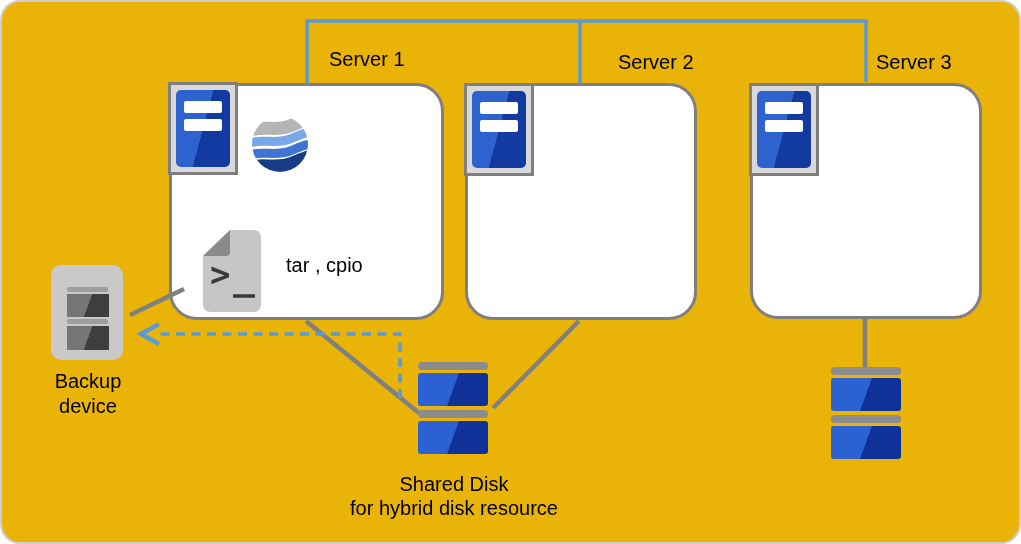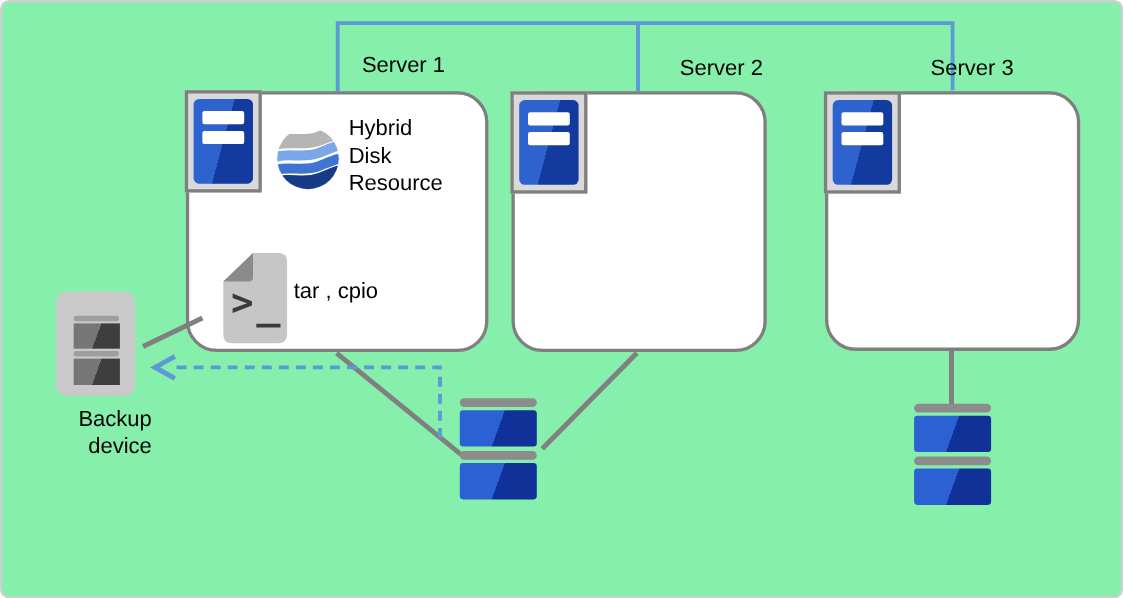--- a/index.html
+++ b/index.html
@@ -1,22 +1,22 @@
 <!DOCTYPE html>
 <html><head>
 <meta charset="utf-8">
 <style>
   html,body{margin:0;padding:0;background:#fff;}
   .canvas{
     position:relative;width:1021px;height:544px;box-sizing:border-box;
-    border:2px solid #CFCFCF;border-radius:8px;background:#86efac;overflow:hidden;
+    border:2px solid #CFCFCF;border-radius:20px;background:#eab308;overflow:hidden;
     font-family:"Liberation Sans",sans-serif;color:#000;
   }
   .lbl{position:absolute;font-size:20px;line-height:24px;white-space:pre-line;}
-  .lbl.center{text-align:right;}
+  .lbl.center{text-align:center;}
   
   .server-box{position:absolute;width:232px;height:237px;background:#fff;
     border:3px solid #7F7F7F;border-radius:28px;box-sizing:border-box;}
   
   .server-frame{position:absolute;width:70px;height:93px;background:#D9D9D9;
     border:3px solid #7F7F7F;box-sizing:border-box;}
   .server-chassis{position:absolute;left:5px;top:5px;width:54px;height:77px;border-radius:5px;
     background:linear-gradient(105deg,#2E63CF 50%,#123A9F 50%);}
   .server-slot{position:absolute;left:8px;width:38px;height:12px;background:#fff;border-radius:2px;}
   .server-slot.s1{top:11px;} .server-slot.s2{top:29px;}
@@ -50,21 +50,21 @@
     <line x1="128" y1="313" x2="182" y2="287" stroke="#808080" stroke-width="4.5"></line>
     <line x1="304" y1="319" x2="417" y2="411" stroke="#808080" stroke-width="4.5"></line>
     <line x1="577" y1="319" x2="491" y2="406" stroke="#808080" stroke-width="4.5"></line>
     <line x1="863" y1="317" x2="863" y2="366" stroke="#808080" stroke-width="4.5"></line>
     <path d="M398,396 L398,332 L152,332" fill="none" stroke="#5B9BD5" stroke-width="3.5" stroke-dasharray="9 6.5"></path>
     <polyline points="157,322 139,332 157,342" fill="none" stroke="#5B9BD5" stroke-width="4.5"></polyline>
   </svg>
 
   <div class="lbl" style="left:327px;top:45px;">Server 1</div>
   <div class="lbl" style="left:616px;top:48px;">Server 2</div>
-  <div class="lbl" style="left:844px;top:48px;">Server 3</div>
+  <div class="lbl" style="left:874px;top:48px;">Server 3</div>
 
   <div class="server-frame" style="left:166px;top:80px;">
     <div class="server-chassis">
       <div class="server-slot s1"></div>
       <div class="server-slot s2"></div>
     </div>
   </div>
   <div class="server-frame" style="left:462px;top:81px;">
     <div class="server-chassis">
       <div class="server-slot s1"></div>
@@ -83,47 +83,46 @@
         <circle cx="30" cy="30" r="28"></circle>
       </clipPath>
     <g clip-path="url(#wclip)">
       <rect width="60" height="60" fill="#ffffff"></rect>
       <path d="M-5,18 C10,10 25,18 40,12 S58,4 66,6" fill="none" stroke="#B5B5B5" stroke-width="13"></path>
       <path d="M-5,31 C10,23 25,31 40,25 S58,17 66,19" fill="none" stroke="#7AA7E8" stroke-width="9"></path>
       <path d="M-5,43 C10,35 25,43 40,37 S58,29 66,31" fill="none" stroke="#3F74D3" stroke-width="9"></path>
       <path d="M-5,49 C10,41 25,49 40,43 S58,35 66,37 L66,64 L-5,64 Z" fill="#173C85"></path>
     </g>
   </svg>
-  <div class="lbl" style="left:315px;top:103px;line-height:25px;">Hybrid
-Disk
-Resource</div>
 
   <svg class="abs" style="left:197px;top:226px;" width="68" height="86" viewBox="0 0 68 86">
     <path d="M31,2 H54 Q62,2 62,10 V76 Q62,84 54,84 H12 Q4,84 4,76 V28 Z" fill="#C6C6C6"></path>
     <path d="M31,2 L4,28 H27 Q31,28 31,24 Z" fill="#8A8A8A"></path>
     <text x="11" y="58" font-family="DejaVu Sans Mono, monospace" font-weight="bold" font-size="34" fill="#3A3A3A">&gt;</text>
     <line x1="34" y1="68" x2="56" y2="68" stroke="#3A3A3A" stroke-width="3.5"></line>
   </svg>
-  <div class="lbl" style="left:265px;top:251px;">tar , cpio</div>
+  <div class="lbl" style="left:284px;top:251px;">tar , cpio</div>
 
   <div class="backup-body" style="left:49px;top:263px;">
     <div class="bk-bar" style="top:22px;"></div>
     <div class="bk-panel" style="top:29px;"></div>
     <div class="bk-bar" style="top:54px;"></div>
     <div class="bk-panel" style="top:61px;height:24px;"></div>
   </div>
   <div class="lbl center" style="left:36px;top:367px;width:100px;line-height:25px;">Backup
 device</div>
 
   <div class="disk" style="left:416px;top:360px;">
     <div class="disk-cap"></div>
     <div class="disk-body"></div>
     <div class="disk-cap second"></div>
     <div class="disk-body"></div>
   </div>
+  <div class="lbl center" style="left:332px;top:470px;width:240px;">Shared Disk
+for hybrid disk resource</div>
 
   <div class="disk" style="left:829px;top:365px;">
     <div class="disk-cap"></div>
     <div class="disk-body"></div>
     <div class="disk-cap second"></div>
     <div class="disk-body"></div>
   </div>
 
 </div>
 

